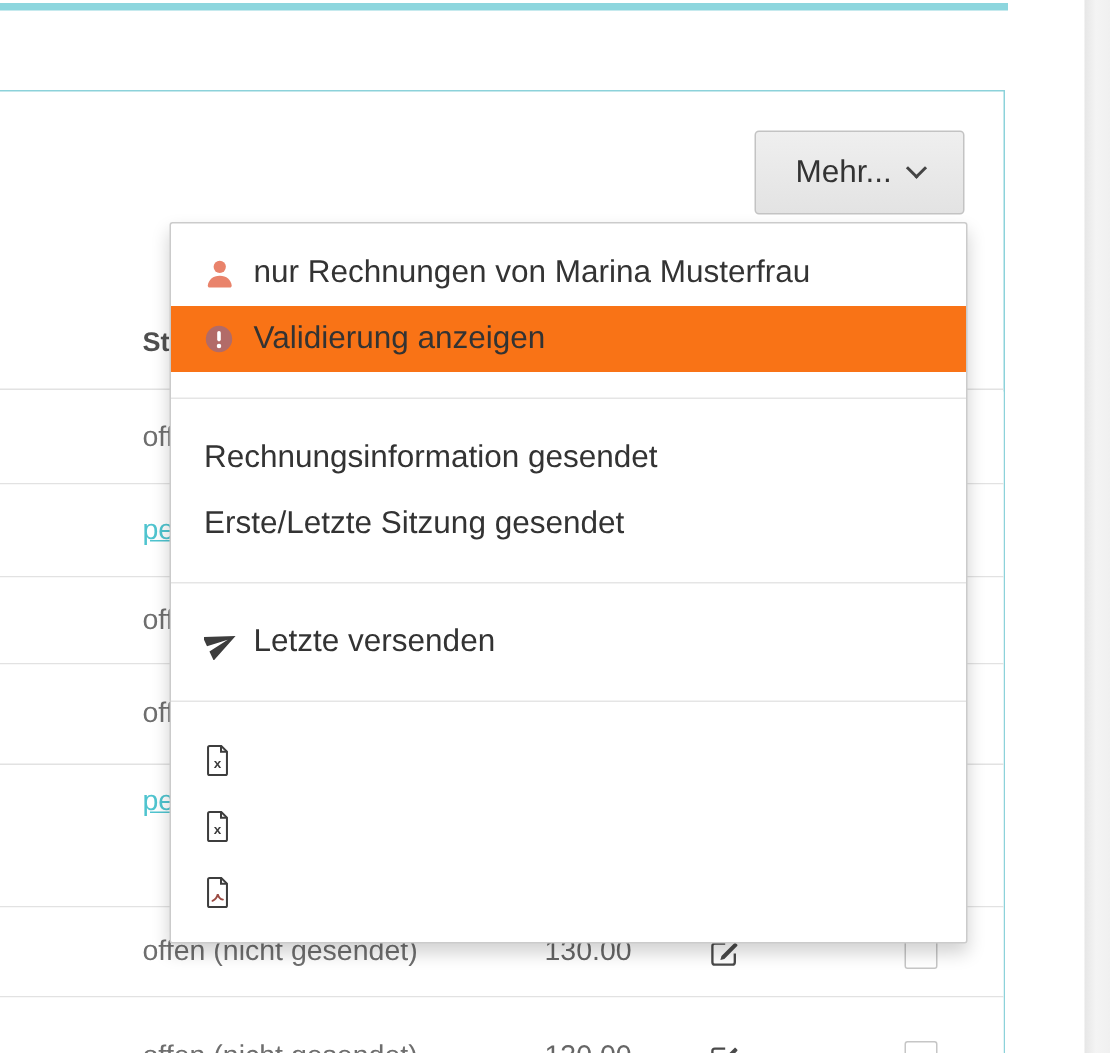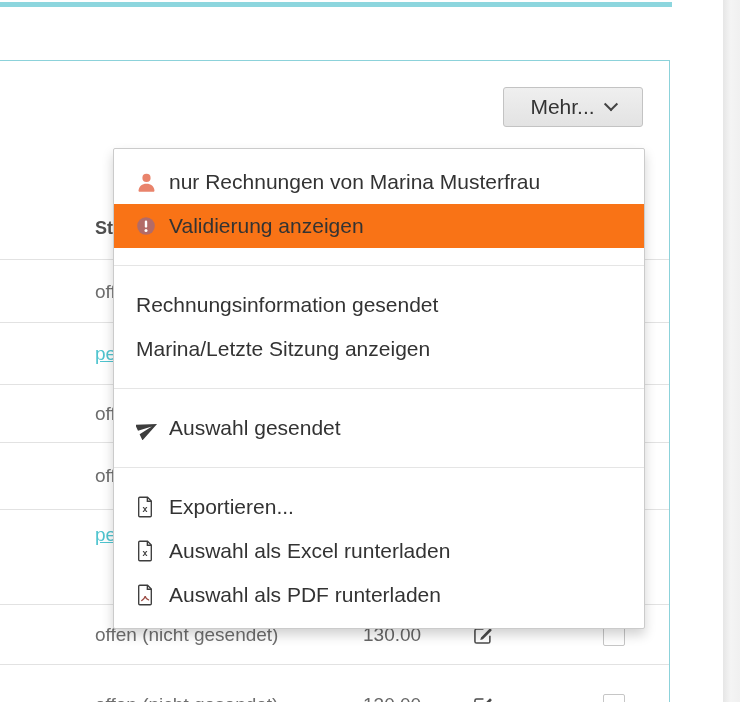--- a/index.html
+++ b/index.html
@@ -27,21 +27,21 @@
     border: 1px solid #8cd2da;
     background: #fff;
   }
   .panel-head {
     position: relative;
     height: 199px;
     border-bottom: 1px solid #e2e2e2;
   }
   .more-btn {
     position: absolute; top: 26px; right: 26px;
-    width: 140px; height: 40px;
+    width: 140px; height: 56px;
     display: flex; align-items: center; justify-content: center; gap: 11px;
     background: linear-gradient(#efefef, #e3e3e3);
     border: 1px solid #c3c3c3;
     border-radius: 3px;
     font-size: 21px; color: #333;
     cursor: pointer;
   }
   .chevron {
     width: 10px; height: 10px;
     border-right: 2px solid #444; border-bottom: 2px solid #444;
@@ -167,59 +167,56 @@
     </span>
     <span>Validierung anzeigen</span>
   </div>
 
   <div class="menu-divider"></div>
 
   <div class="menu-item">
     <span>Rechnungsinformation gesendet</span>
   </div>
   <div class="menu-item">
-    <span>Marina/Letzte Sitzung anzeigen</span>
+    <span>Erste/Letzte Sitzung gesendet</span>
   </div>
 
   <div class="menu-divider"></div>
 
   <div class="menu-item">
     <span class="menu-icon">
       <svg width="23" height="23" viewBox="0 0 24 24">
         <path d="M2.01 21L23 12 2.01 3 2 10l15 2-15 2z" fill="#3d3d3d" transform="rotate(-25 12 12)"></path>
       </svg>
     </span>
-    <span>Auswahl gesendet</span>
+    <span>Letzte versenden</span>
   </div>
 
   <div class="menu-divider"></div>
 
   <div class="menu-item">
     <span class="menu-icon">
       <svg width="18" height="22" viewBox="0 0 20 24">
         <path d="M12.8 1.2H4.2C3.5 1.2 3 1.7 3 2.4v19.2c0 .7.5 1.2 1.2 1.2h11.6c.7 0 1.2-.5 1.2-1.2V5.4l-4.2-4.2z" fill="none" stroke="#3d3d3d" stroke-width="1.5"></path>
         <path d="M12.6 1.4v4.2H16.8" fill="none" stroke="#3d3d3d" stroke-width="1.5"></path>
         <text x="10" y="17.5" text-anchor="middle" font-size="10" font-weight="bold" fill="#3d3d3d" font-family="Liberation Sans, sans-serif">x</text>
       </svg>
     </span>
-    <span>Exportieren...</span>
   </div>
   <div class="menu-item">
     <span class="menu-icon">
       <svg width="18" height="22" viewBox="0 0 20 24">
         <path d="M12.8 1.2H4.2C3.5 1.2 3 1.7 3 2.4v19.2c0 .7.5 1.2 1.2 1.2h11.6c.7 0 1.2-.5 1.2-1.2V5.4l-4.2-4.2z" fill="none" stroke="#3d3d3d" stroke-width="1.5"></path>
         <path d="M12.6 1.4v4.2H16.8" fill="none" stroke="#3d3d3d" stroke-width="1.5"></path>
         <text x="10" y="17.5" text-anchor="middle" font-size="10" font-weight="bold" fill="#3d3d3d" font-family="Liberation Sans, sans-serif">x</text>
       </svg>
     </span>
-    <span>Auswahl als Excel runterladen</span>
   </div>
   <div class="menu-item">
     <span class="menu-icon">
       <svg width="18" height="22" viewBox="0 0 20 24">
         <path d="M12.8 1.2H4.2C3.5 1.2 3 1.7 3 2.4v19.2c0 .7.5 1.2 1.2 1.2h11.6c.7 0 1.2-.5 1.2-1.2V5.4l-4.2-4.2z" fill="none" stroke="#3d3d3d" stroke-width="1.5"></path>
         <path d="M12.6 1.4v4.2H16.8" fill="none" stroke="#3d3d3d" stroke-width="1.5"></path>
         <path d="M6.3 18.2c1.9-.8 3.3-2.5 3.9-4.9.5 2.1 1.8 3.6 3.8 4" fill="none" stroke="#9b4a42" stroke-width="1.4" stroke-linecap="round"></path>
       </svg>
     </span>
-    <span>Auswahl als PDF runterladen</span>
   </div>
 </div>
 
 </body></html>

